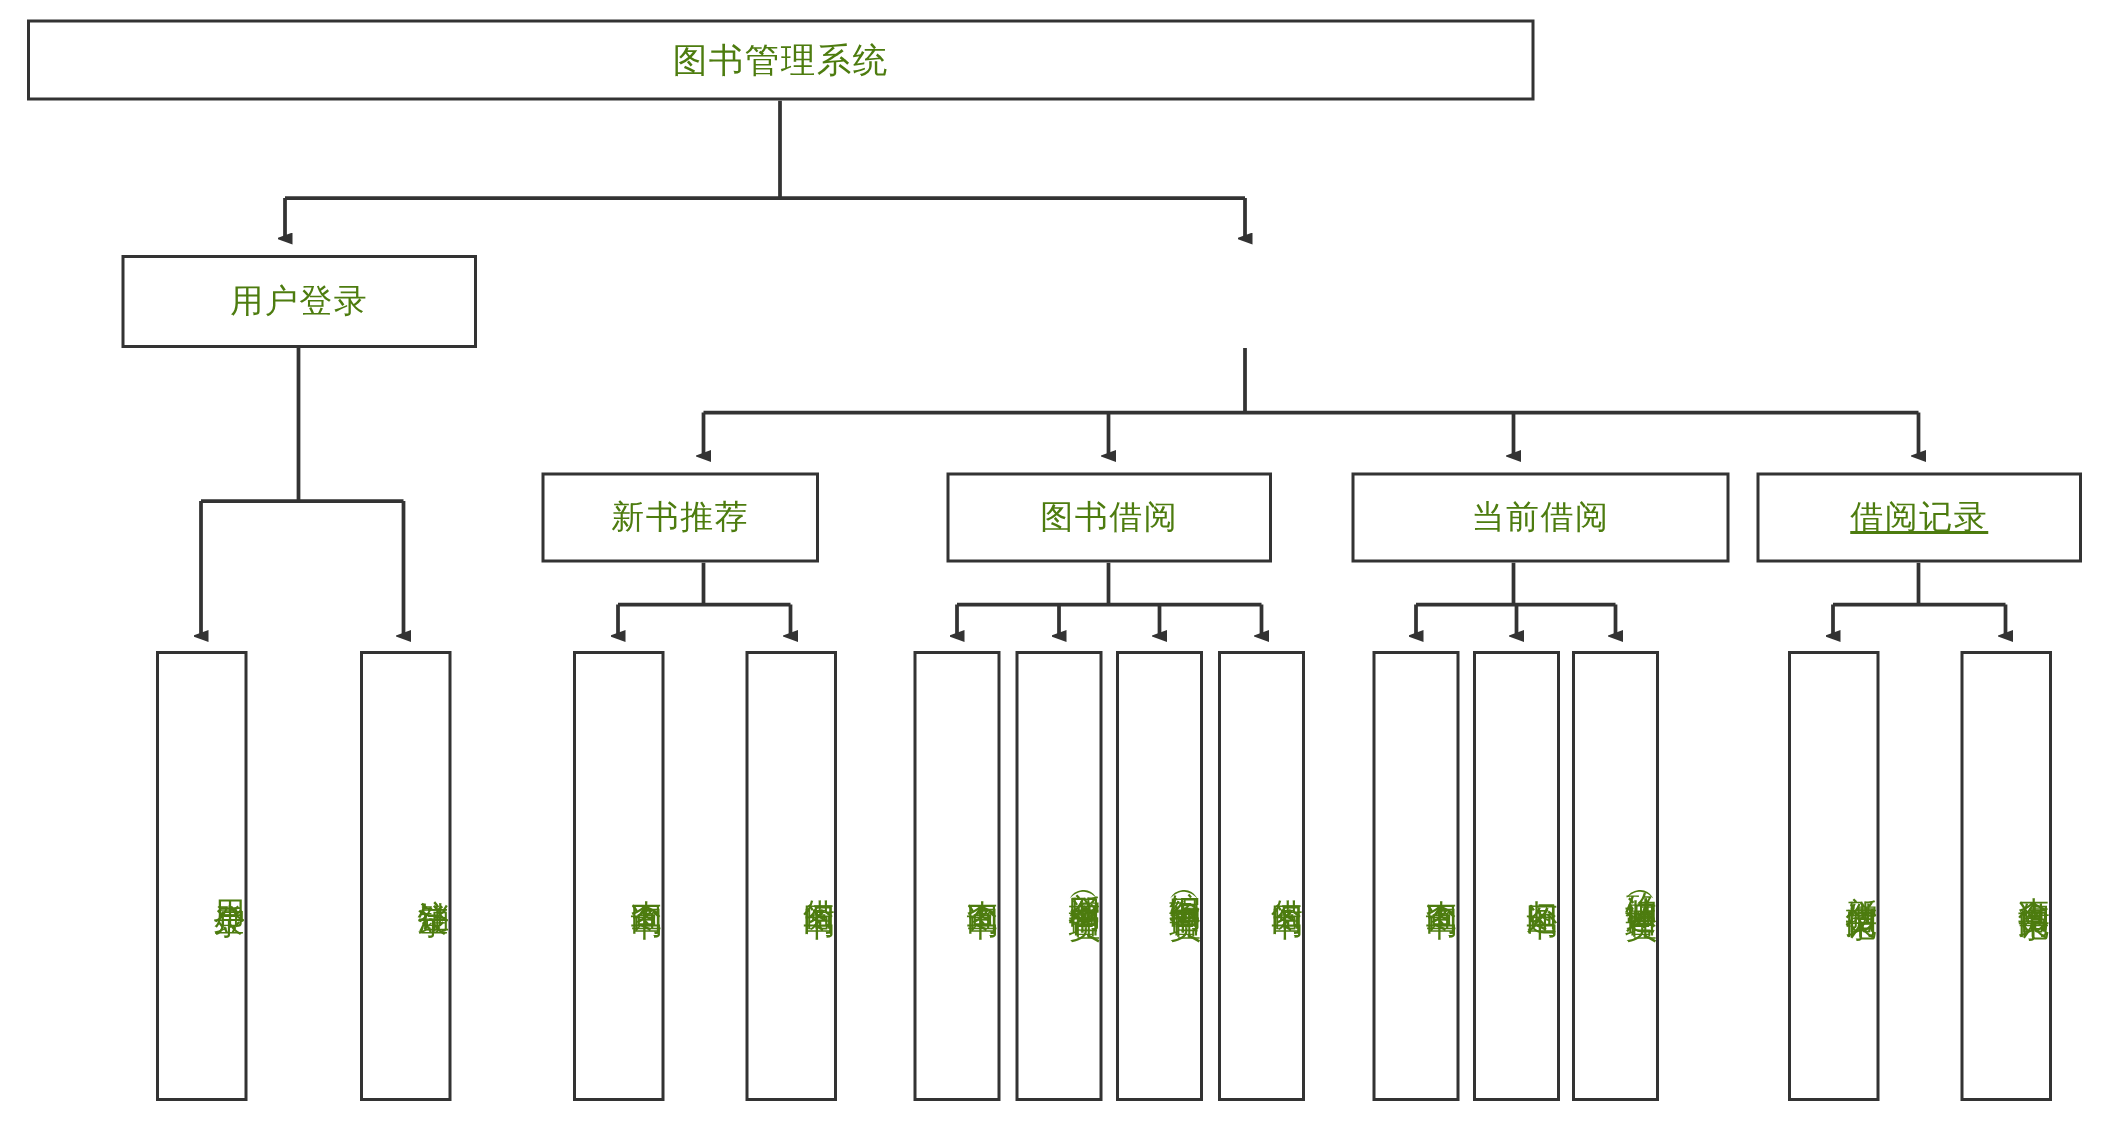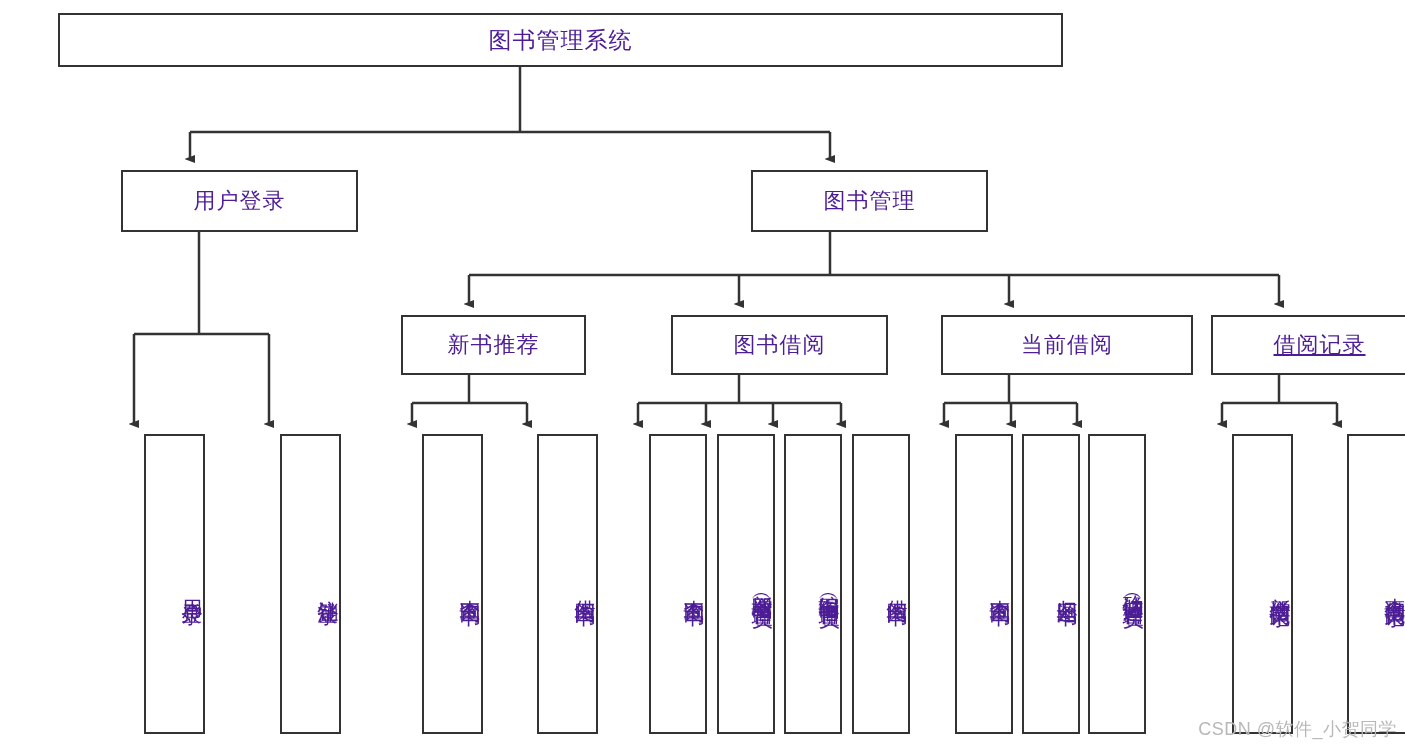--- a/index.html
+++ b/index.html
@@ -18,22 +18,21 @@
     overflow: hidden;
   }
   .node {
     position: absolute;
     box-sizing: border-box;
     border: 2px solid #333333;
     background: #ffffff;
     display: flex;
     align-items: center;
     justify-content: center;
-    color: #4c1d95;
-    margin-left: 40px;
+    color: #4d7c0f;
   }
   .node.h {
     font-size: 22px;
     letter-spacing: 1px;
   }
   .node.v {
     writing-mode: vertical-rl;
     text-orientation: upright;
     font-size: 21px;
     letter-spacing: 2px;
@@ -123,23 +122,20 @@
     </g>
   </svg>
 
   <div class="node h root" style="left:18px; top:13px; width:1005px; height:54px;">
     <span>图书管理系统</span>
   </div>
 
   <div class="node h" style="left:81px; top:170px; width:237px; height:62px;">
     <span>用户登录</span>
   </div>
-  <div class="node h" style="left:711px; top:170px; width:237px; height:62px;">
-    <span>图书管理</span>
-  </div>
 
   <div class="node h" style="left:361px; top:315px; width:185px; height:60px;">
     <span>新书推荐</span>
   </div>
   <div class="node h" style="left:631px; top:315px; width:217px; height:60px;align-items:center;">
     <span>图书借阅</span>
   </div>
   <div class="node h" style="left:901px; top:315px; width:252px; height:60px;">
     <span>当前借阅</span>
   </div>
@@ -184,15 +180,14 @@
     <span>确认归还（管理员）</span>
   </div>
 
   <div class="node v" style="left:1192px; top:434px; width:61px; height:300px;">
     <span>新增借阅记录</span>
   </div>
   <div class="node v" style="left:1307px; top:434px; width:61px; height:300px;">
     <span>查询借阅记录</span>
   </div>
 
-  <div class="watermark">CSDN @软件_小贺同学</div>
 
 </div>
 
 </body></html>

